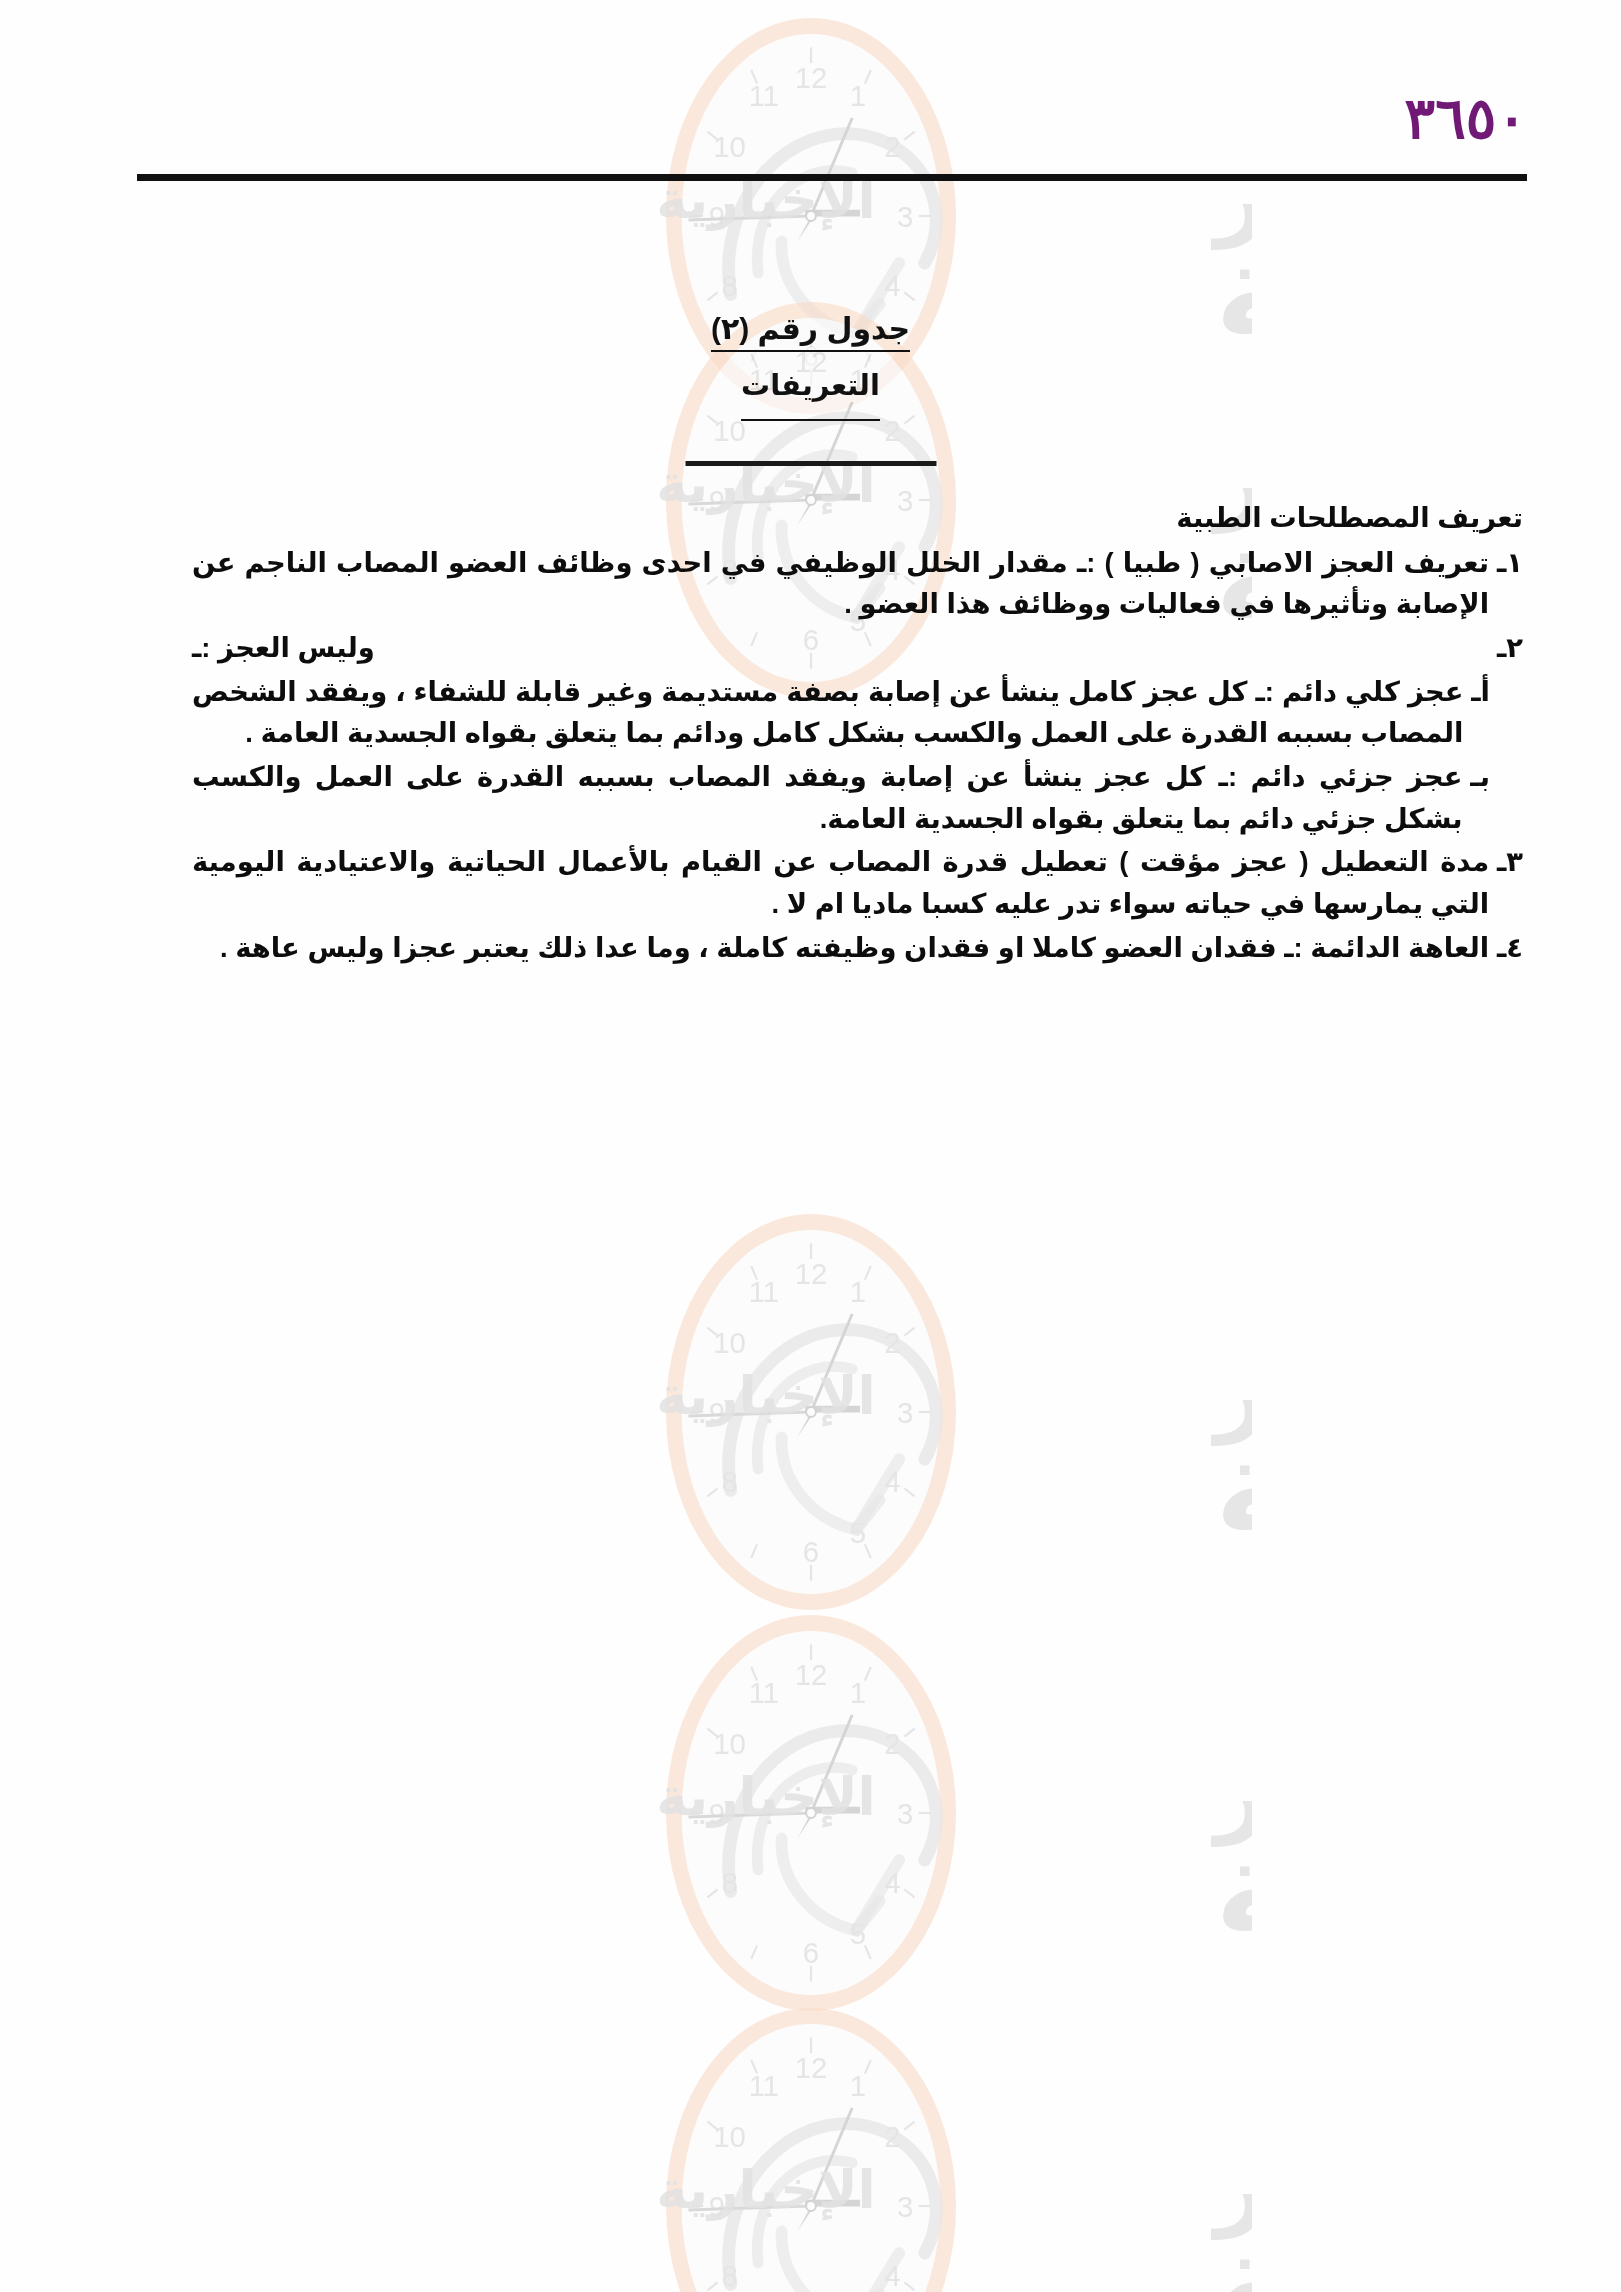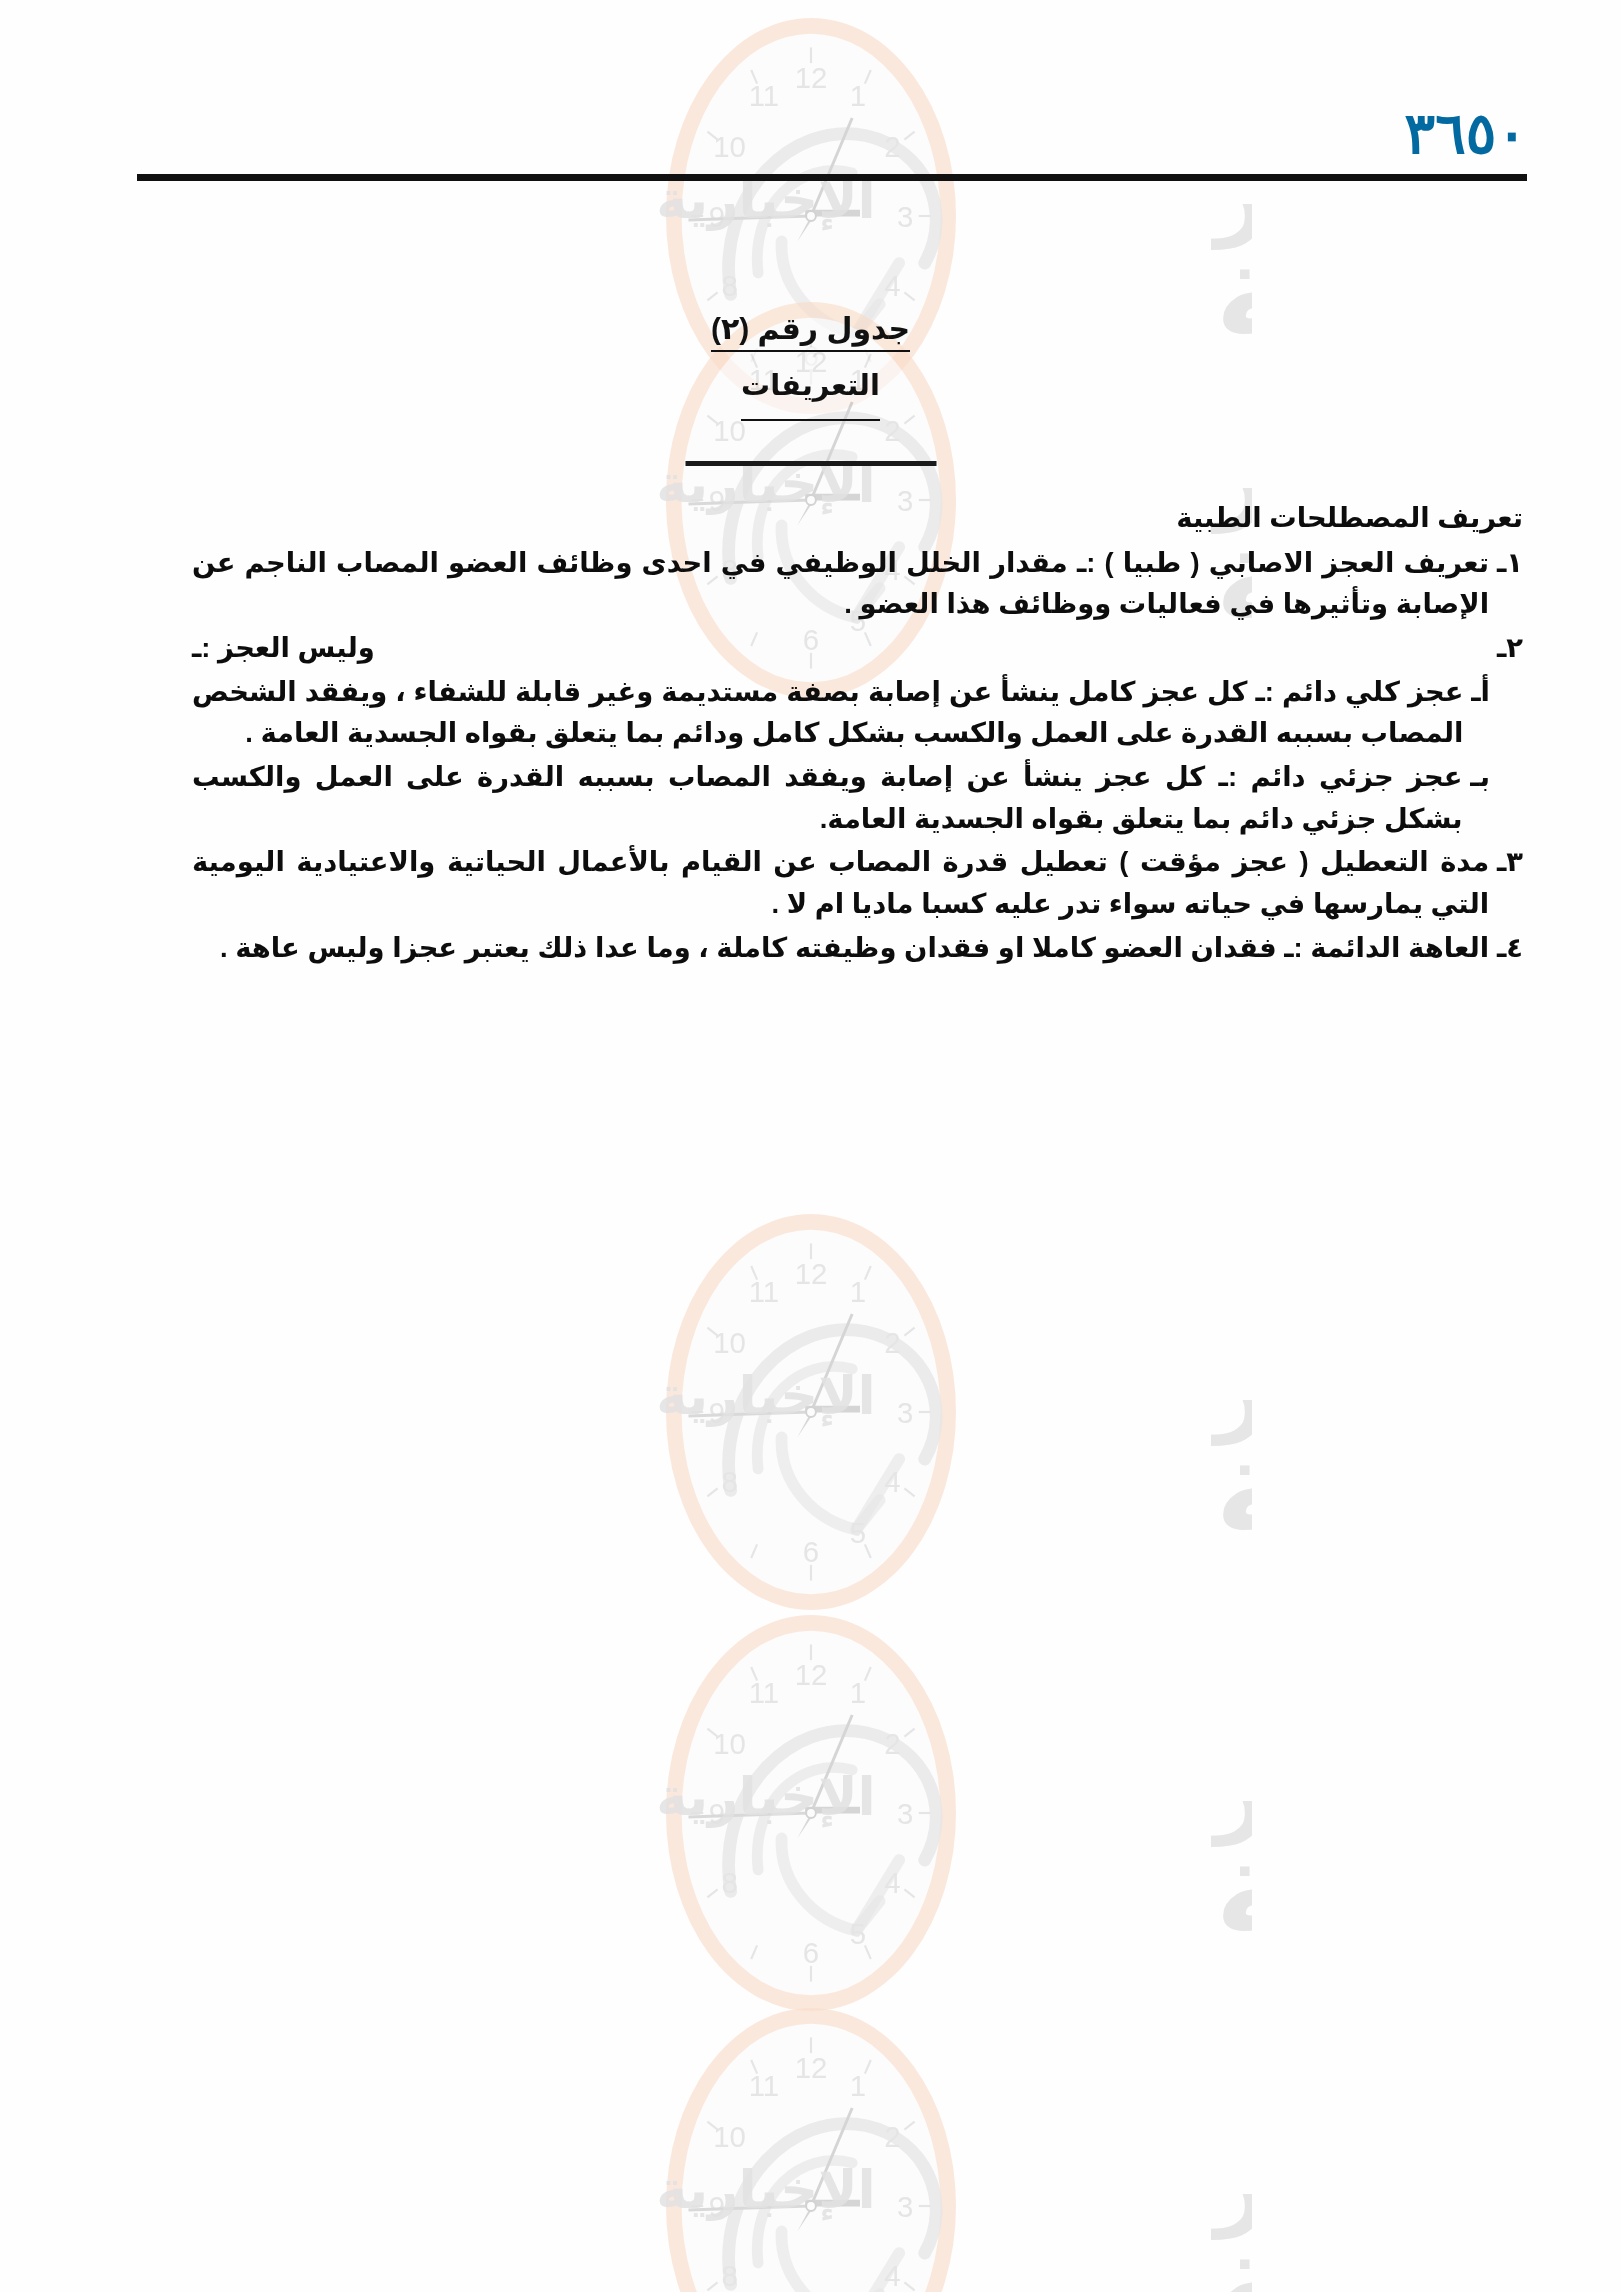--- a/index.html
+++ b/index.html
@@ -66,25 +66,25 @@
     font-family: "Liberation Serif", "DejaVu Serif", serif;
     font-size: 26.5px;
     font-weight: 700;
     color: #111111;
     letter-spacing: 0px;
     margin-top: -3.9px;
   }
   .page-number {
     position: absolute;
     right: 94px;
-    top: 105px;
+    top: 90px;
     font-family: "Liberation Serif", "DejaVu Serif", serif;
     font-size: 57px;
     font-weight: 700;
-    color: #0369a1;
+    color: #701a75;
     letter-spacing: 2px;
     line-height: 1;
   }
 
   
   .title-block {
     position: absolute;
     top: 310px;
     left: 0;
     right: 0;

